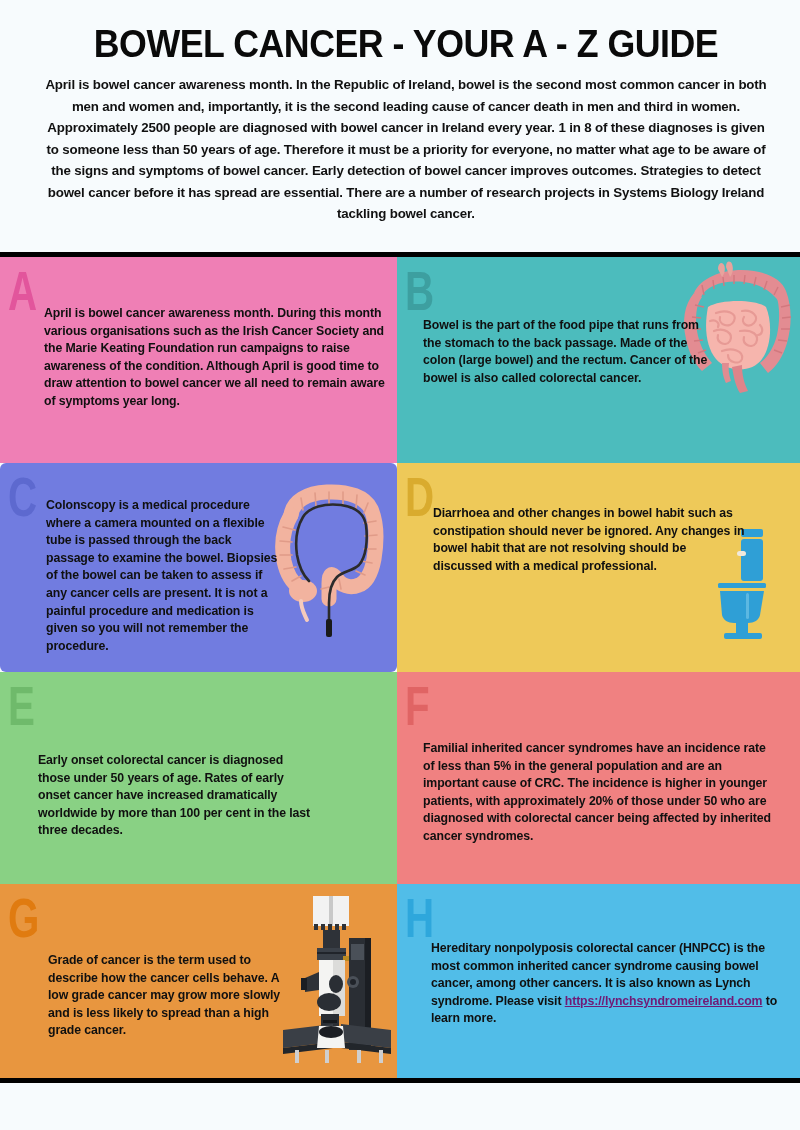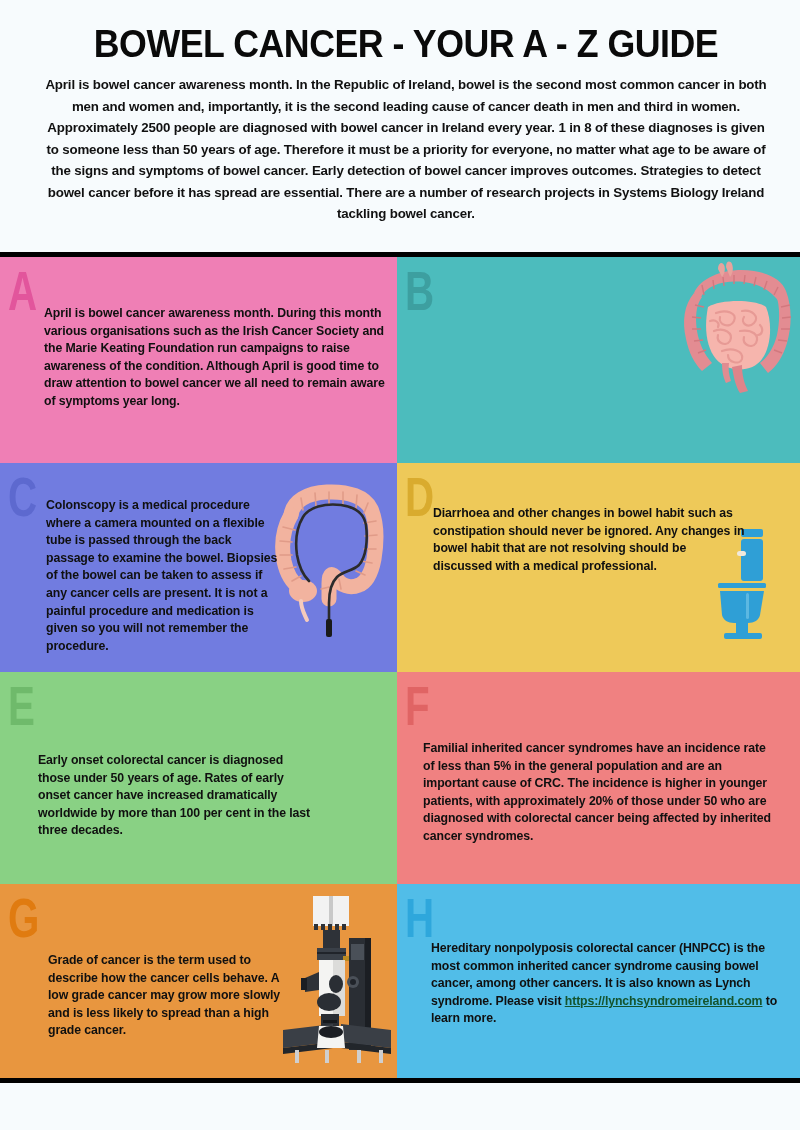--- a/index.html
+++ b/index.html
@@ -114,21 +114,21 @@
   .p-a { background: #ef7fb5; }
   .p-a .panel-letter { color: #e2559c; }
   .p-a .panel-text { left: 44px; top: 48px; width: 342px; }
 
   
   .p-b { background: #4cbcbd; }
   .p-b .panel-letter { color: #3d9fa0; }
   .p-b .panel-text { left: 26px; top: 60px; width: 290px; }
 
   
-  .p-c { background: #717ce0; }
+  .p-c { background: #717ce0; border-radius: 6px; }
   .p-c .panel-letter { color: #5d69cf; }
   .p-c .panel-text { left: 46px; top: 34px; width: 232px; }
 
   
   .p-d { background: #eec959; }
   .p-d .panel-letter { color: #d9ab2e; }
   .p-d .panel-text { left: 36px; top: 42px; width: 312px; }
 
   
   .p-e { background: #89d184; }
@@ -145,21 +145,21 @@
   .p-g .panel-letter { color: #e07b10; }
   .p-g .panel-text { left: 48px; top: 68px; width: 250px; }
 
   
   .p-h { background: #51bde8; }
   .p-h .panel-letter { color: #2ea7dc; }
   .p-h .panel-text { left: 34px; top: 56px; width: 348px; }
 
   .link {
     text-decoration: underline;
-    color: #14532d;
+    color: #701a75;
   }
 
   .bottom-rule {
     position: absolute;
     left: 0;
     top: 1078px;
     width: 800px;
     height: 5px;
     background: #000000;
   }
@@ -237,20 +237,21 @@
           <path d="M38 62 C44 60 48 64 46 68"></path>
           <path d="M88 66 C92 70 90 76 86 76"></path>
         </g>
 
         <path d="M60 108 C62 120 64 128 68 134 L76 132 C72 124 70 116 70 106 Z" fill="#de848a"></path>
         <path d="M50 104 C50 114 52 120 54 124 L59 122 C57 116 56 110 57 104 Z" fill="#e08c91"></path>
 
         <path d="M46 10 C46 4 50 2 52 6 C54 10 52 16 50 18 Z" fill="#e8a39d"></path>
         <path d="M54 8 C54 2 58 1 60 5 C62 10 60 16 58 18 Z" fill="#e8a39d"></path>
       </svg>
+      <p class="panel-text">Bowel is the part of the food pipe that runs from the stomach to the back passage. Made of the colon (large bowel) and the rectum. Cancer of the bowel is also called colorectal cancer.</p>
     </div>
 
     <div class="panel p-c" style="background: rgb(113, 124, 224);">
       <div class="panel-letter" style="color: rgb(93, 105, 207);">C</div>
       <svg class="art art-colon" viewBox="0 0 122 160">
 
         <path d="M20 36
                  C22 22 36 14 56 13
                  C78 12 94 18 100 30
                  C106 44 106 62 103 80

